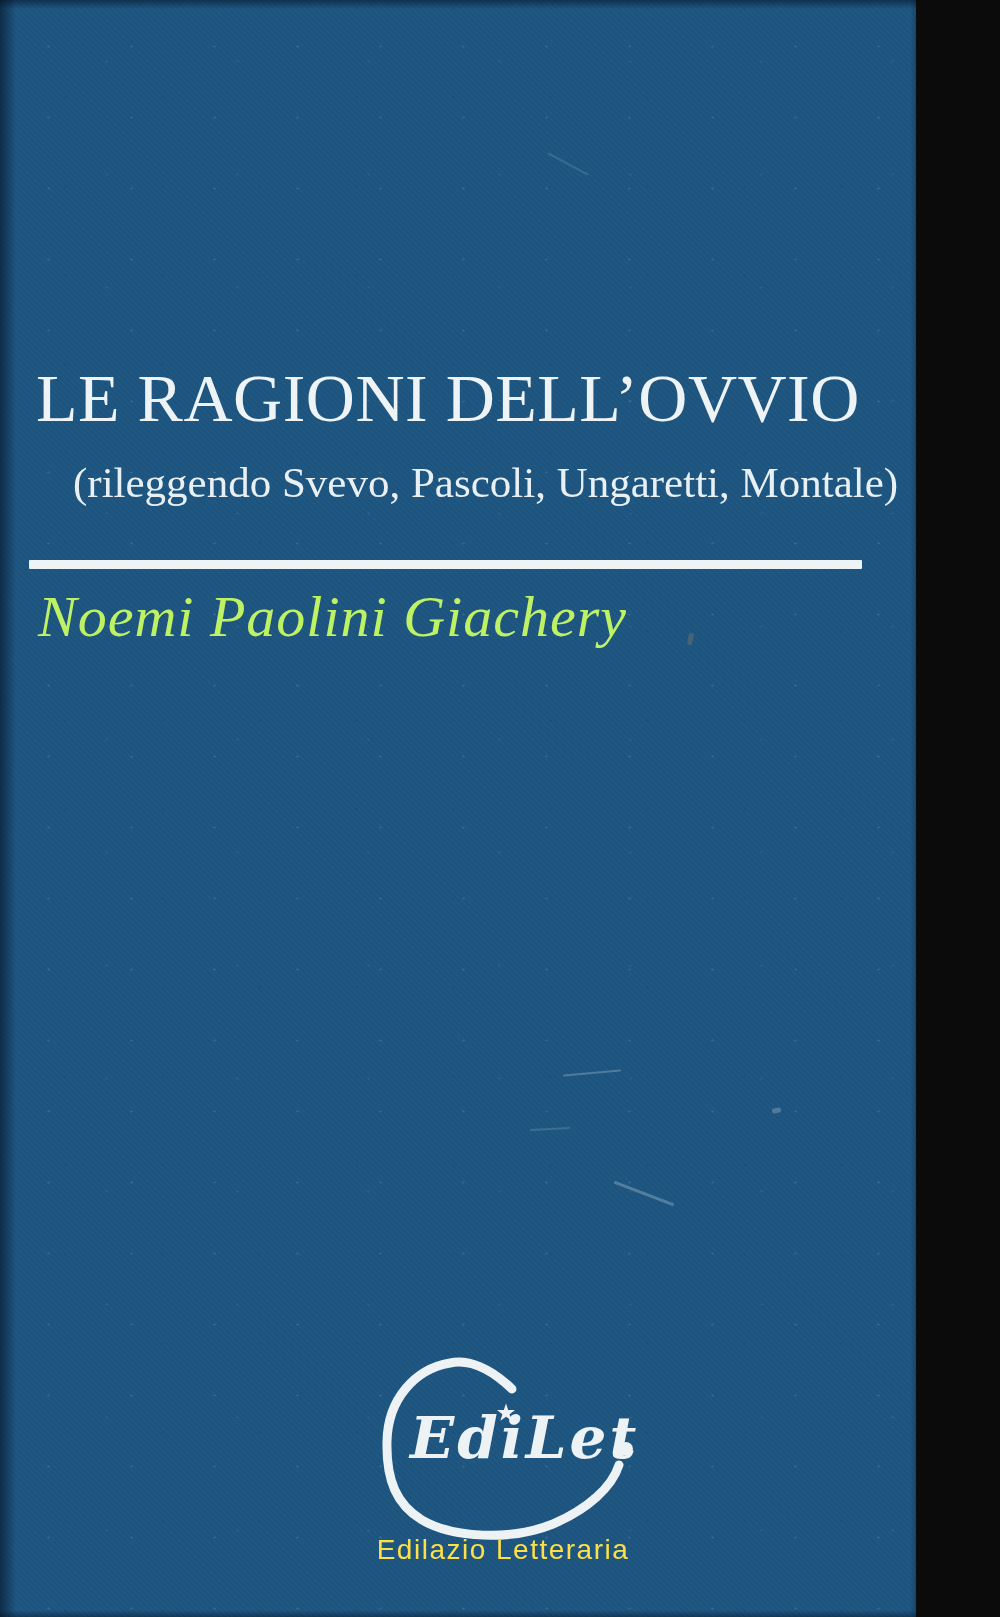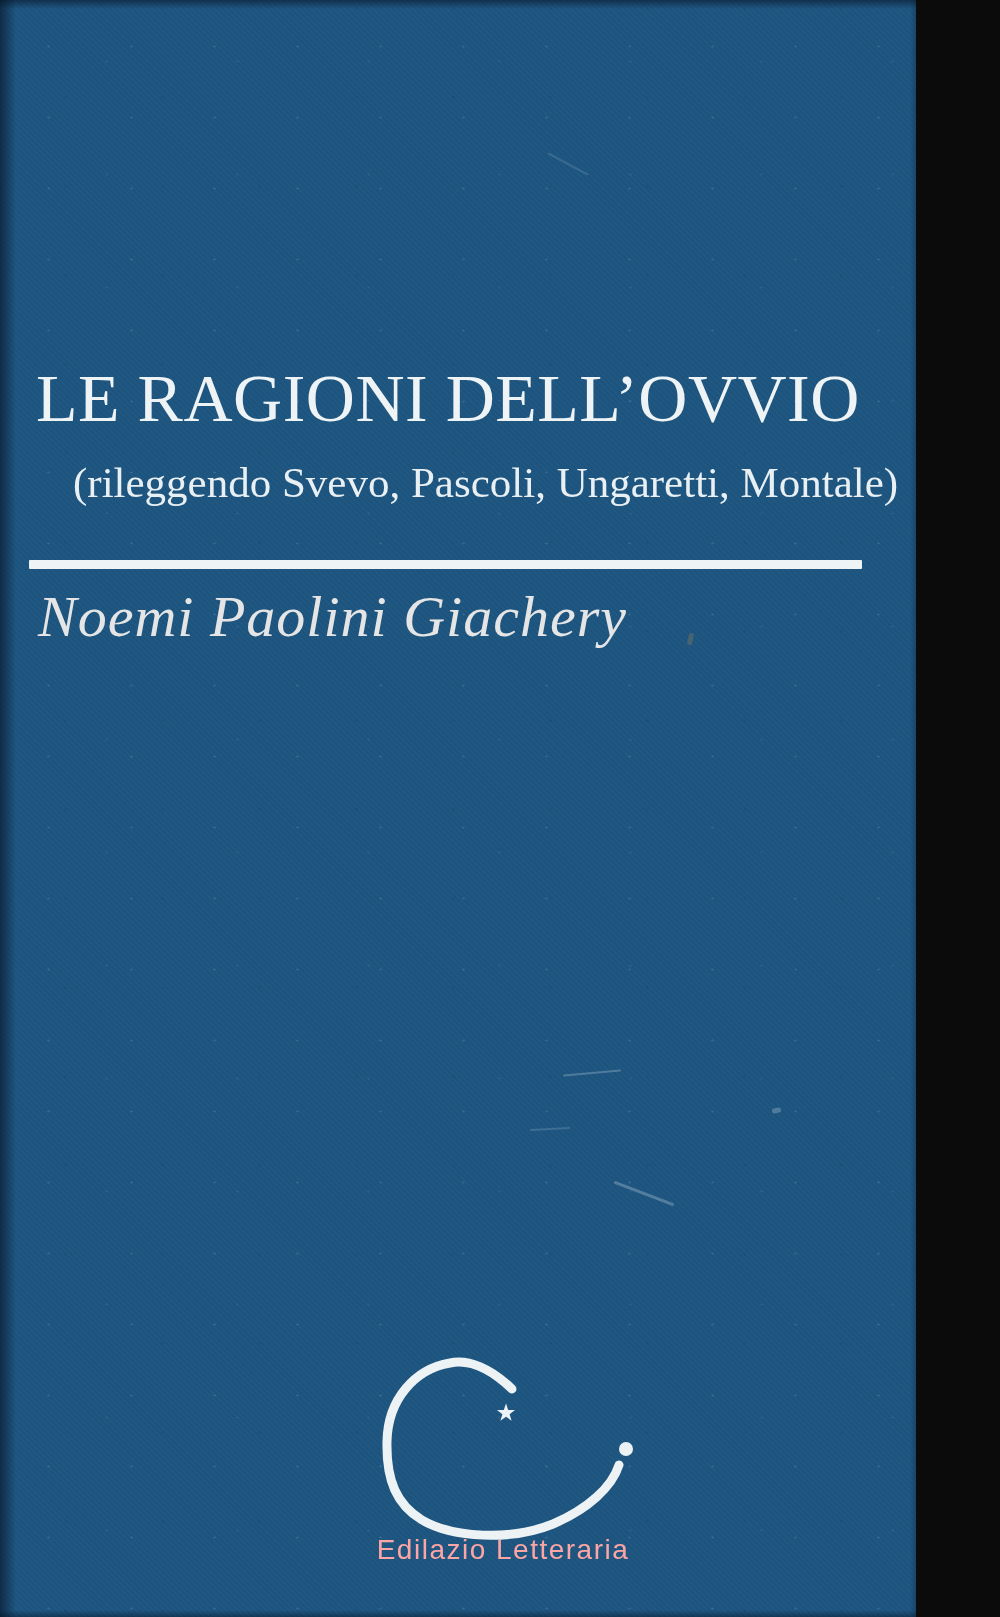--- a/index.html
+++ b/index.html
@@ -68,21 +68,21 @@
   }
 
   .author {
     position: absolute;
     left: 38px; top: 588px;
     font-size: 58px;
     line-height: 1;
     font-style: italic;
     letter-spacing: 1px;
     white-space: nowrap;
-    color: #e5e5e5;
+    color: #bef264;
   }
 
   
   .logo {
     position: absolute;
     left: 365px; top: 1335px;
     width: 290px; height: 250px;
   }
   .logo svg { position: absolute; inset: 0; }
 
@@ -112,21 +112,21 @@
   .tagline {
     position: absolute;
     left: -5px; top: 201px;
     width: 286px;
     text-align: center;
     font-family: "Liberation Sans", sans-serif;
     font-size: 28px;
     letter-spacing: 1.5px;
     line-height: 1;
     white-space: nowrap;
-    color: #fca5a5;
+    color: #fde047;
   }
 
   
   .scratch { position: absolute; pointer-events: none; border-radius: 2px; }
   .s1 { left: 563px; top: 1072px; width: 58px; height: 2px;
         background: rgba(205,220,230,0.28); transform: rotate(-5deg); }
   .s2 { left: 530px; top: 1128px; width: 40px; height: 2px;
         background: rgba(205,220,230,0.18); transform: rotate(-3deg); }
   .s3 { left: 612px; top: 1192px; width: 64px; height: 3px;
         background: rgba(205,220,230,0.30); transform: rotate(21deg); }
@@ -152,20 +152,21 @@
 
   <div class="author">Noemi Paolini Giachery</div>
 
   <div class="logo">
     <svg viewBox="0 0 290 250" width="290" height="250">
       <path d="M 147 54 C 126 34, 104 24, 85 28 C 50 34, 23 64, 22 106
                C 21 146, 32 170, 57 185 C 88 203, 146 206, 188 189
                C 223 174, 247 152, 254 130" fill="none" stroke="#edf2f5" stroke-width="9" stroke-linecap="round"></path>
       <polygon points="141,68.5 138.8,74.9 132,75.1 137.4,79.2 135.4,85.7 141,81.8 146.6,85.7 144.6,79.2 150,75.1 143.2,74.9" fill="#edf2f5"></polygon>
     </svg>
+    <div class="wordmark">EdiLet</div>
     <span class="period-dot">.</span>
     <div class="tagline">Edilazio Letteraria</div>
   </div>
 
   <div class="scratch s1"></div>
   <div class="scratch s2"></div>
   <div class="scratch s3"></div>
   <div class="scratch s5"></div>
   <div class="scratch s6"></div>
   <div class="scratch speck-author"></div>

